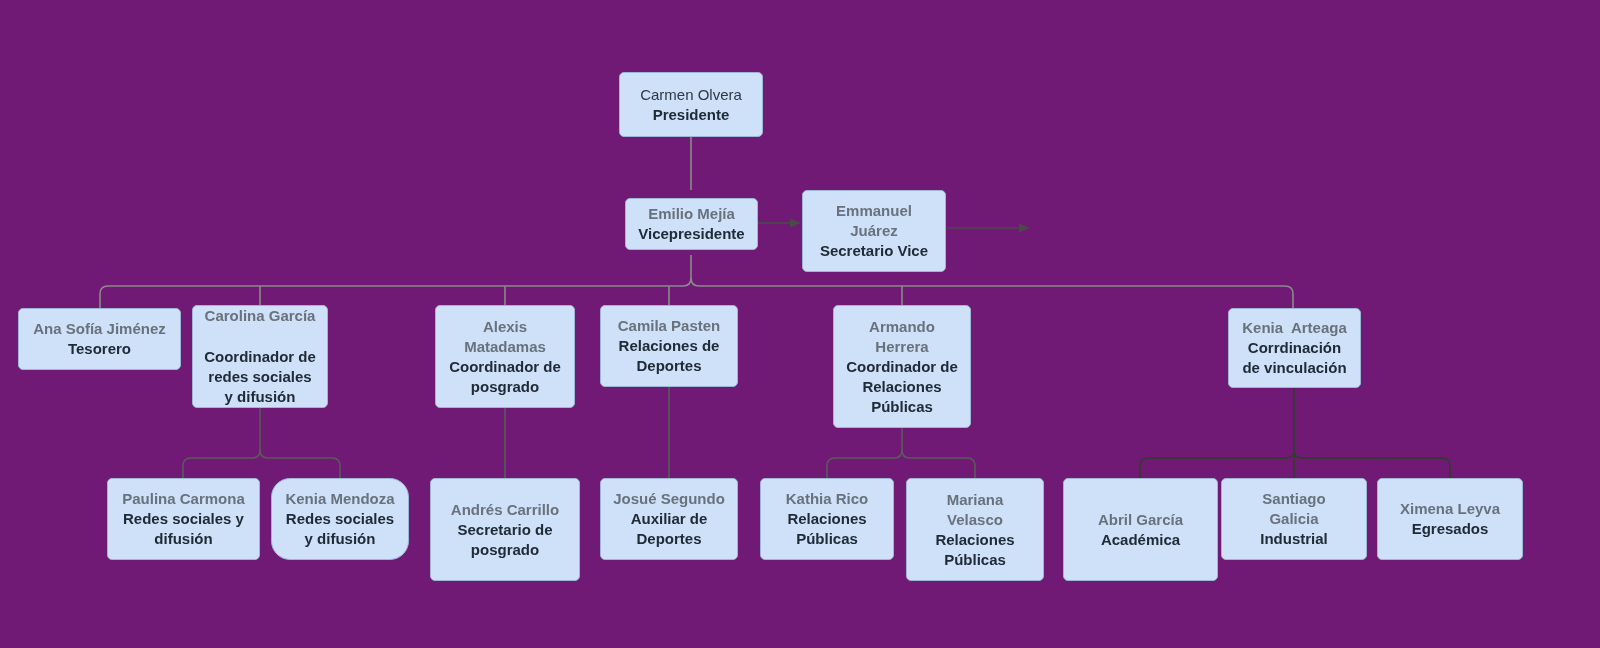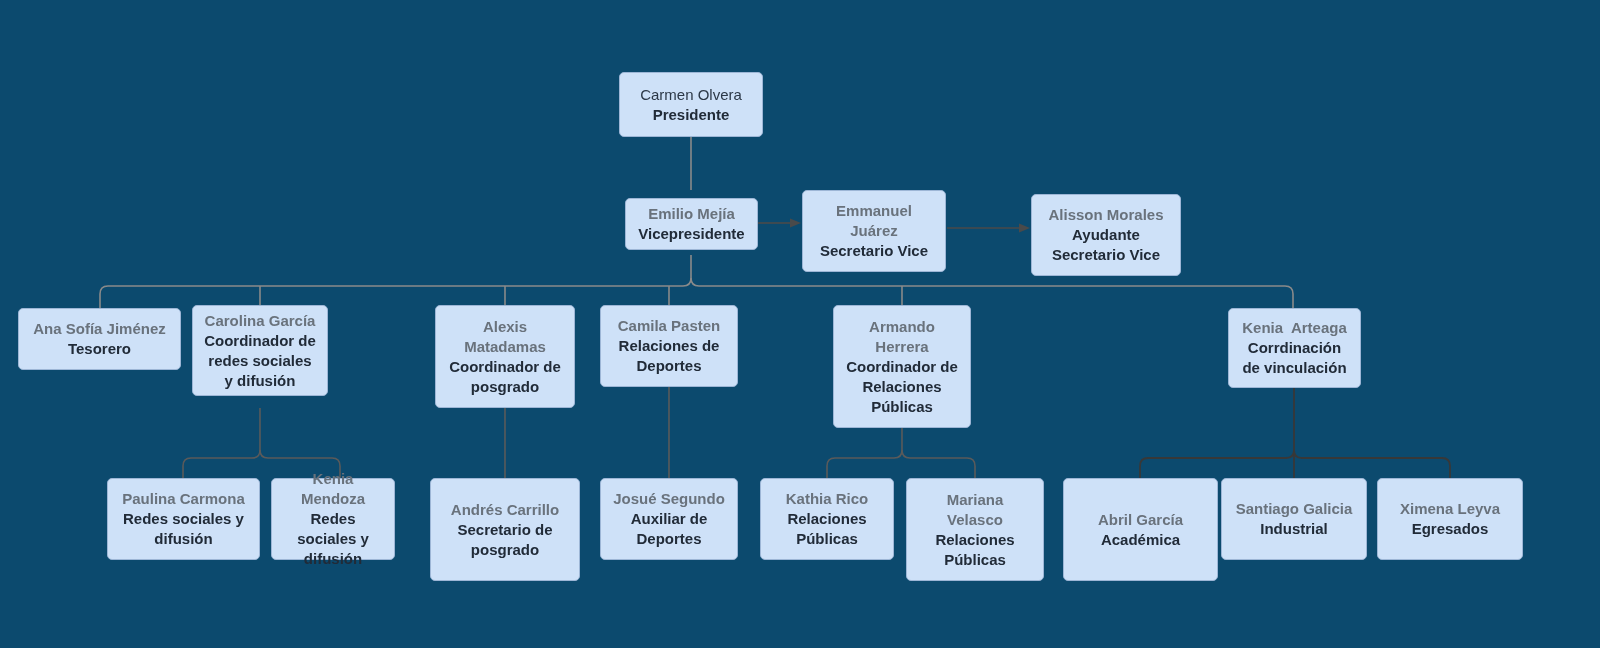--- a/index.html
+++ b/index.html
@@ -1,19 +1,19 @@
 <!DOCTYPE html>
 <html><head>
 <meta charset="utf-8">
 <style>
   html,body{margin:0;padding:0;background:#ffffff;}
   .canvas{
     position:relative;
     width:1600px;height:648px;
-    background:#0c4a6e;
+    background:#701a75;
     font-family:"Liberation Sans","DejaVu Sans",sans-serif;
     overflow:hidden;
   }
   svg.connectors{position:absolute;left:0;top:0;width:1600px;height:648px;}
   .node{
     position:absolute;
     box-sizing:border-box;
     background:#cee1f8;
     border:1px solid #9db6d6;
     border-radius:5px;
@@ -31,34 +31,34 @@
   .node .role{font-weight:bold;color:#212b38;}
 
   
   #n-carmen  {left:619px; top:72px;  width:144px; height:65px;}
   
   #n-emilio  {left:625px; top:198px; width:133px; height:52px;}
   #n-emmanuel{left:802px; top:190px; width:144px; height:82px;}
   #n-alisson {left:1031px;top:194px; width:150px; height:82px;}
   
   #n-ana     {left:18px;  top:308px; width:163px; height:62px;}
-  #n-carolina{left:192px; top:305px; width:136px; height:91px;}
+  #n-carolina{left:192px; top:305px; width:136px; height:103px;justify-content:space-between;}
   #n-alexis  {left:435px; top:305px; width:140px; height:103px;}
   #n-camila  {left:600px; top:305px; width:138px; height:82px;}
   #n-armando {left:833px; top:305px; width:138px; height:123px;}
   #n-ilse    {left:1228px;top:308px; width:133px; height:80px;}
   
   #n-paulina {left:107px; top:478px; width:153px; height:82px;}
-  #n-kenia   {left:271px; top:478px; width:124px; height:82px;}
+  #n-kenia   {left:271px; top:478px; width:138px; height:82px;border-radius:19px;}
   #n-andres  {left:430px; top:478px; width:150px; height:103px;align-items:center;}
   #n-josue   {left:600px; top:478px; width:138px; height:82px;}
   #n-kathia  {left:760px; top:478px; width:134px; height:82px;}
   #n-mariana {left:906px; top:478px; width:138px; height:103px;}
   #n-abril   {left:1063px;top:478px; width:155px; height:103px;}
-  #n-santiago{left:1221px;top:478px; width:146px; height:82px; padding:0 4px;}
+  #n-santiago{left:1221px;top:478px; width:146px; height:82px; padding:0 14px;}
   #n-ximena  {left:1377px;top:478px; width:146px; height:82px;}
 </style>
 </head>
 <body>
 
 <div class="canvas">
 
   <svg class="connectors" viewBox="0 0 1600 648" fill="none">
 
     <path d="M691 137 L691 190" stroke="#8a8a8a" stroke-width="1.6"></path>
@@ -98,24 +98,20 @@
     <div class="role">Presidente</div>
   </div>
 
   <div class="node" id="n-emilio">
     <div class="name">Emilio Mejía</div>
     <div class="role">Vicepresidente</div>
   </div>
   <div class="node" id="n-emmanuel">
     <div class="name">Emmanuel Juárez</div>
     <div class="role">Secretario Vice</div>
-  </div>
-  <div class="node" id="n-alisson">
-    <div class="name">Alisson Morales</div>
-    <div class="role">Ayudante Secretario Vice</div>
   </div>
 
   <div class="node" id="n-ana">
     <div class="name">Ana Sofía Jiménez</div>
     <div class="role">Tesorero</div>
   </div>
   <div class="node" id="n-carolina">
     <div class="name">Carolina García</div>
     <div class="role">Coordinador de redes sociales y difusión</div>
   </div>

